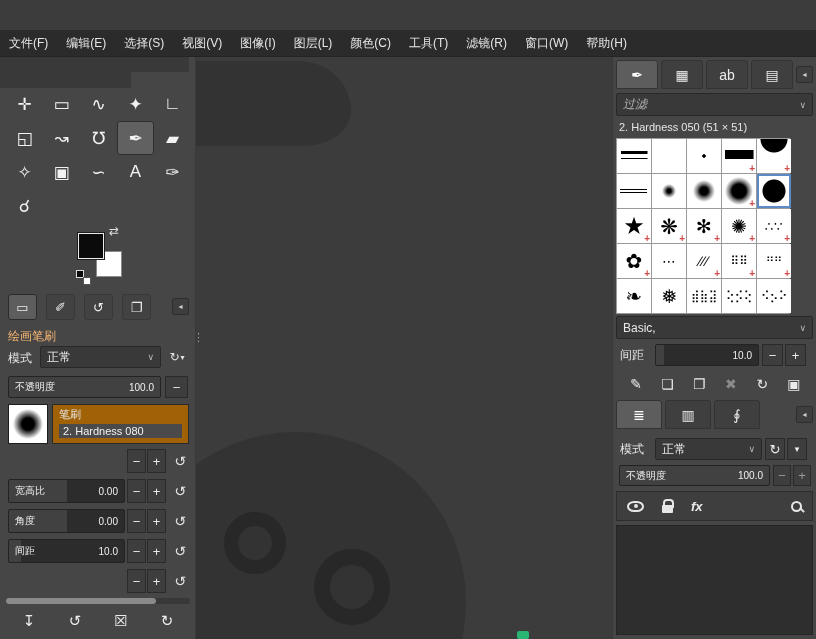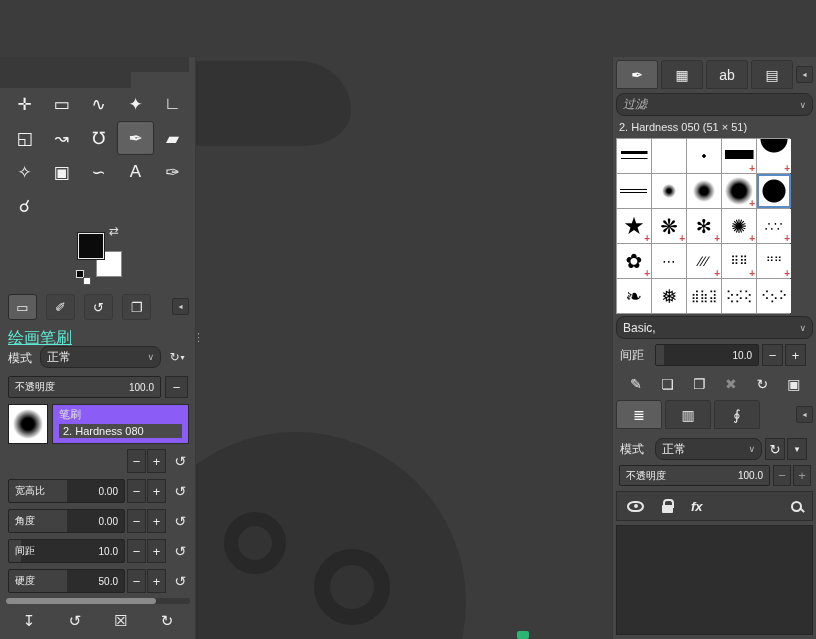--- a/index.html
+++ b/index.html
@@ -33,39 +33,39 @@
   .bgc{position:absolute;top:24px;left:20px;width:26px;height:26px;background:#ffffff;border:1px solid #8a8a8a;z-index:1;}
   .mini{position:absolute;bottom:0;left:0;width:15px;height:15px;}
   .mini i{position:absolute;width:8px;height:8px;}
   .mini .mb{top:0;left:0;background:#0b0b0b;border:1px solid #ddd;}
   .mini .mw{bottom:0;right:0;background:#fff;border:1px solid #555;}
   .dock-tabs{position:absolute;top:237px;left:8px;display:flex;gap:9px;}
   .dock-tab{width:29px;height:26px;display:flex;align-items:center;justify-content:center;font-size:13px;color:#ececec;background:#424242;border:1px solid #383838;border-radius:3px;}
   .dock-tab.active{background:#5d5d5d;border-color:#2b2b2b;}
   .dock-menu{width:17px;height:17px;border:1px solid #2e2e2e;background:#3e3e3e;color:#cfcfcf;font-size:8px;display:flex;align-items:center;justify-content:center;border-radius:2px;}
   .dm1{position:absolute;top:241px;left:172px;}
-  .panel-title{position:absolute;top:271px;left:8px;font-size:16px;color:#5eead4;text-decoration:underline;}
+  .panel-title{position:absolute;top:271px;left:8px;font-size:12px;color:#fdba74;}
   .llabel,.rlabel{position:absolute;font-size:12px;color:#e3e3e3;}
   .mode-label{top:293px;left:8px;}
-  .combo{position:absolute;display:flex;align-items:center;padding:0 6px;background:#393939;border:1px solid #282828;border-radius:8px;font-size:12px;color:#e8e8e8;}
+  .combo{position:absolute;display:flex;align-items:center;padding:0 6px;background:#393939;border:1px solid #282828;border-radius:2px;font-size:12px;color:#e8e8e8;}
   .chev{margin-left:auto;font-size:9px;color:#b9b9b9;}
   .mode-combo{top:289px;left:40px;width:121px;height:22px;}
   .mode-switch{position:absolute;top:289px;left:164px;width:26px;height:22px;display:flex;align-items:center;justify-content:center;gap:1px;color:#e3e3e3;font-size:12px;}
   .mode-switch .tiny{font-size:8px;}
   .spin{display:flex;align-items:center;padding:0 6px;position:relative;overflow:hidden;background:#2c2c2c;border:1px solid #232323;border-radius:2px;}
   .fill{position:absolute;left:0;top:0;bottom:0;background:#414141;}
   .lab,.val{position:relative;z-index:1;font-size:10px;color:#f0f0f0;}
   .val{margin-left:auto;}
   .opacity-spin{position:absolute;top:319px;left:8px;width:153px;height:22px;}
   .sbtn{background:#3e3e3e;border:1px solid #2a2a2a;color:#ececec;font-size:13px;display:flex;align-items:center;justify-content:center;}
   .op-minus{position:absolute;top:319px;left:165px;width:23px;height:22px;}
   .brush-box{position:absolute;top:347px;left:8px;width:40px;height:40px;background:#fff;border:1px solid #1e1e1e;
              background-image:radial-gradient(circle,#000 6px,rgba(0,0,0,.45) 11px,rgba(0,0,0,0) 15px);
              background-repeat:no-repeat;background-position:center;}
-  .brush-field{position:absolute;top:347px;left:52px;width:137px;height:40px;background:#8b5cf6;border:1px solid #2a2a2a;padding:2px 6px;}
+  .brush-field{position:absolute;top:347px;left:52px;width:137px;height:40px;background:#a16207;border:1px solid #2a2a2a;padding:2px 6px;}
   .bf1{font-size:11px;color:#e3e3e3;}
   .bf2{font-size:11px;color:#f2f2f2;background:#4a4a4a;margin-top:2px;padding:1px 4px;}
   .slider-host{position:absolute;inset:0;}
   .srow{position:absolute;left:0;width:196px;height:24px;}
   .sspin{position:absolute;left:8px;top:0;width:117px;height:24px;}
   .sbtn.mi{position:absolute;left:127px;top:0;width:19px;height:24px;}
   .sbtn.pl{position:absolute;left:147px;top:0;width:19px;height:24px;}
   .rbtn{position:absolute;left:169px;top:0;width:22px;height:24px;display:flex;align-items:center;justify-content:center;font-size:14px;color:#e3e3e3;}
   .hgroove{position:absolute;top:541px;left:6px;width:184px;height:6px;background:#383838;border-radius:3px;}
   .hthumb{width:150px;height:6px;background:#8a8a8a;border-radius:3px;}
@@ -145,20 +145,33 @@
   
   .watermark{position:absolute;top:592px;right:16px;font-size:23px;font-weight:bold;color:#fff;letter-spacing:1px;text-shadow:0 1px 3px rgba(0,0,0,.55);z-index:50;}
   .taskbar-icon{position:absolute;left:517px;top:631px;width:12px;height:8px;background:#29b673;border-radius:2px;z-index:60;}
 </style>
 </head>
 <body>
 
 <div class="app">
 
 
+  <div class="menubar">
+      <div class="menu-item">文件(F)</div>
+      <div class="menu-item">编辑(E)</div>
+      <div class="menu-item">选择(S)</div>
+      <div class="menu-item">视图(V)</div>
+      <div class="menu-item">图像(I)</div>
+      <div class="menu-item">图层(L)</div>
+      <div class="menu-item">颜色(C)</div>
+      <div class="menu-item">工具(T)</div>
+      <div class="menu-item">滤镜(R)</div>
+      <div class="menu-item">窗口(W)</div>
+      <div class="menu-item">帮助(H)</div>
+    </div>
 
   <div class="left-panel">
     <div class="shade s1"></div>
     <div class="shade s2"></div>
 
     <div class="tool-grid">
         <div class="tool-btn">
           <span class="tgl">✛</span>
         </div>
         <div class="tool-btn">
@@ -289,25 +302,20 @@
           <div class="spin sspin">
             <div class="fill" style="width: 10%;"></div>
             <span class="lab">间距</span>
             <span class="val">10.0</span>
           </div>
           <div class="sbtn mi">−</div>
           <div class="sbtn pl">+</div>
           <div class="rbtn">↺</div>
         </div>
         <div class="srow" style="top: 512px;">
-          <div class="spin sspin">
-            <div class="fill" style="width: 50%;"></div>
-            <span class="lab">硬度</span>
-            <span class="val">50.0</span>
-          </div>
           <div class="sbtn mi">−</div>
           <div class="sbtn pl">+</div>
           <div class="rbtn">↺</div>
         </div>
       </div>
 
     <div class="hgroove">
       <div class="hthumb"></div>
     </div>
 

